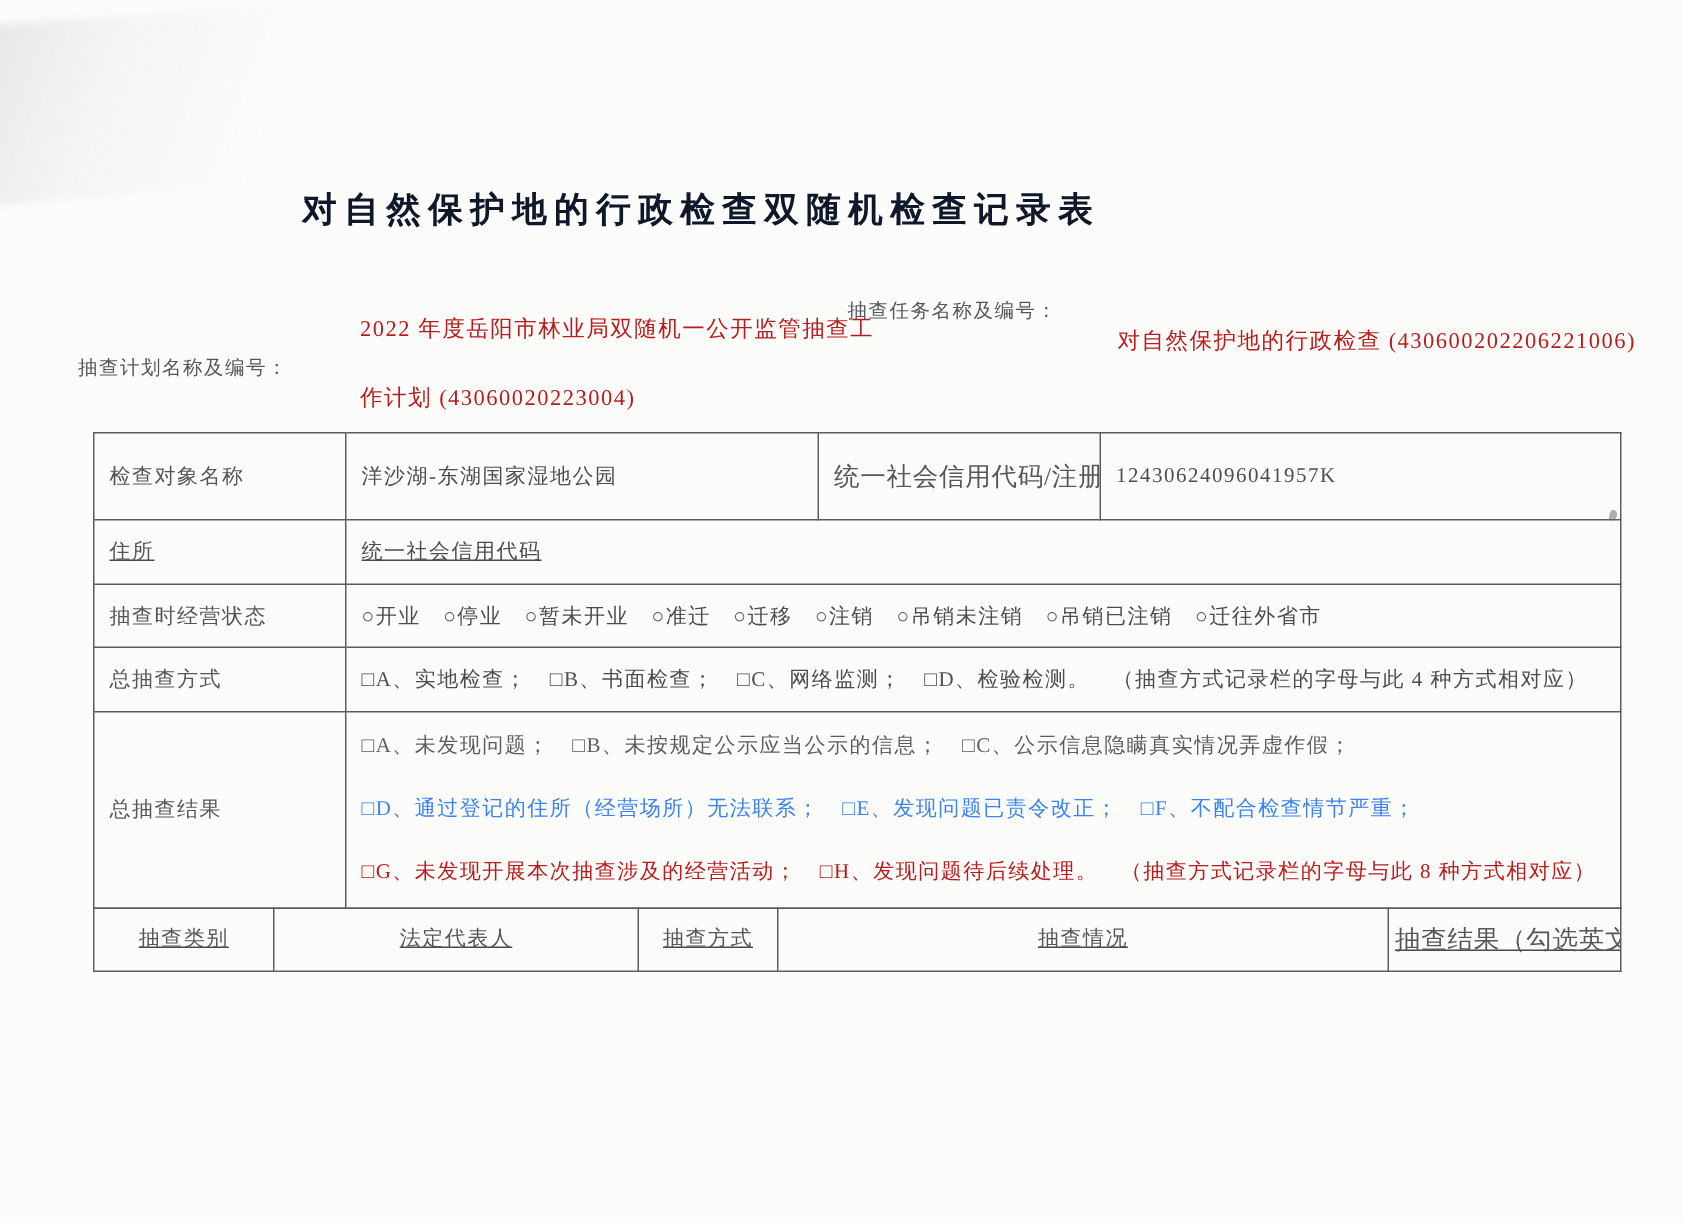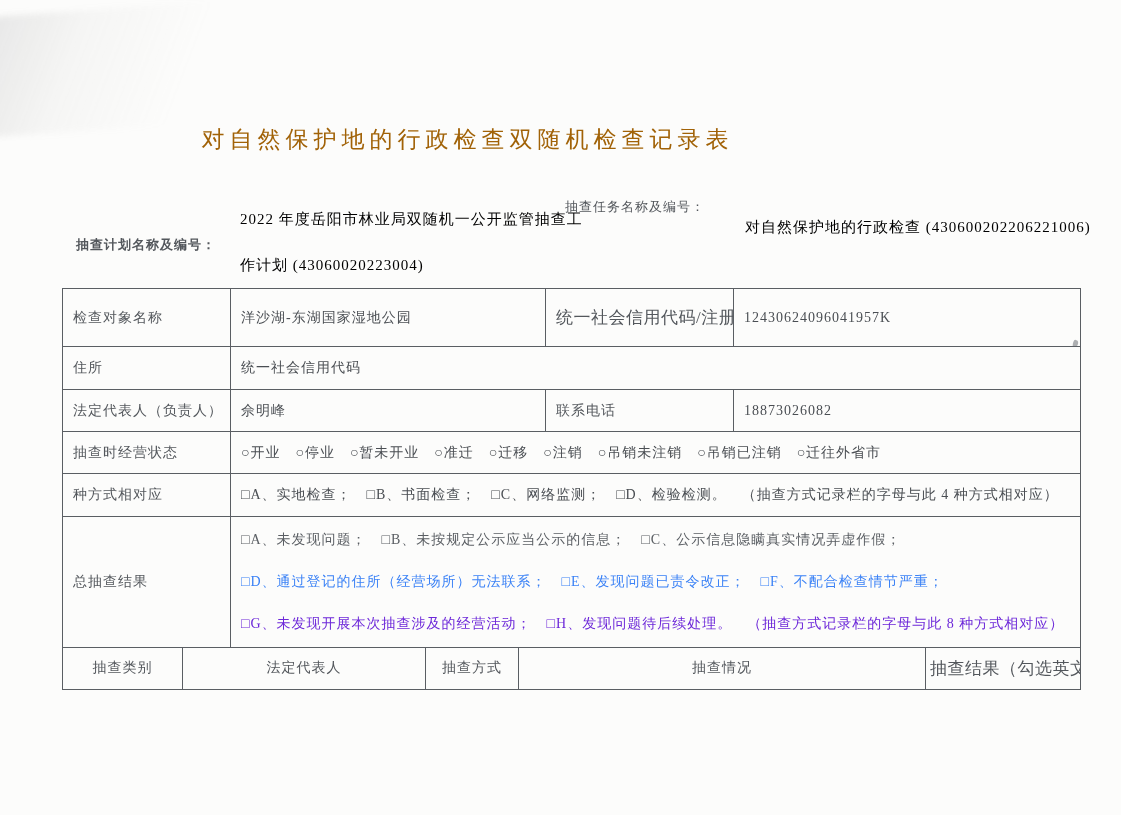--- a/index.html
+++ b/index.html
@@ -16,26 +16,26 @@
     filter:blur(3px);
     pointer-events:none;
   }
   .scan-speck{
     position:absolute;left:1073px;top:340px;width:5px;height:7px;
     background:#6b6f74;opacity:.55;border-radius:40% 60% 55% 45%;
     transform:rotate(18deg);
   }
   .doc-title{
     position:absolute;left:0;top:124px;width:935px;
-    text-align:center;font-size:23px;letter-spacing:5px;color:#a16207;
-    font-weight:400;
+    text-align:center;font-size:23px;letter-spacing:5px;color:#0f172a;
+    font-weight:700;
   }
   .hdr-label{position:absolute;font-size:13px;color:#53575c;letter-spacing:1px;}
-  .hdr-value{position:absolute;font-size:15px;color:#000000;letter-spacing:1px;}
-  #plan-label{left:76px;top:236px;font-weight:bold;}
+  .hdr-value{position:absolute;font-size:15px;color:#b91c1c;letter-spacing:1px;}
+  #plan-label{left:52px;top:236px;}
   #plan-line1{left:240px;top:210px;}
   #plan-line2{left:240px;top:256px;}
   #task-label{left:565px;top:198px;}
   #task-value{left:745px;top:218px;text-align:right;}
 
   .tbl-wrap{position:absolute;left:62px;top:288px;width:1018px;}
   table{border-collapse:collapse;table-layout:fixed;width:1018px;}
   td{
     border:1.5px solid #5a5e63;
     font-size:14px;color:#4a4e53;
@@ -43,21 +43,21 @@
     letter-spacing:1px;
     overflow:hidden;white-space:nowrap;
   }
   #tbl2{margin-top:-1.5px;}
   td.label{color:#53575c;}
   td.center{text-align:center;padding:2px 4px;}
   .faint-label{color:#b3b8bd;}
   .result-lines{line-height:42px;}
   .result-line1{color:#5a5e63;}
   .result-line2{color:#3b82f6;}
-  .result-line3{color:#6d28d9;}
+  .result-line3{color:#b91c1c;}
   .small{font-size:17px;letter-spacing:0.5px;}
 </style>
 </head>
 <body>
 
 <div class="scan-smudge"></div>
 <div class="scan-speck"></div>
 
 <div class="doc-title">对自然保护地的行政检查双随机检查记录表</div>
 
@@ -75,36 +75,30 @@
         <col style="width:188px">
         <col style="width:347px">
       </colgroup>
     <tbody>
         <tr style="height:58px;padding-left:24px;">
       <td class="label">检查对象名称</td>
       <td>洋沙湖-东湖国家湿地公园</td>
       <td class="label small">统一社会信用代码/注册号</td>
       <td>12430624096041957K</td>
     </tr>
-    <tr style="height:43px;">
+    <tr style="height:43px;text-decoration:underline;">
       <td class="label">住所</td>
       <td colspan="3">统一社会信用代码</td>
-    </tr>
-    <tr style="height:42px;">
-      <td class="label">法定代表人（负责人）</td>
-      <td>佘明峰</td>
-      <td class="label">联系电话</td>
-      <td>18873026082</td>
     </tr>
     <tr style="height:42px;">
       <td class="label">抽查时经营状态</td>
       <td colspan="3">○开业　○停业　○暂未开业　○准迁　○迁移　○注销　○吊销未注销　○吊销已注销　○迁往外省市</td>
     </tr>
     <tr style="height:43px;">
-      <td class="label">种方式相对应</td>
+      <td class="label">总抽查方式</td>
       <td colspan="3">□A、实地检查；　□B、书面检查；　□C、网络监测；　□D、检验检测。　（抽查方式记录栏的字母与此 4 种方式相对应）</td>
     </tr>
     <tr style="height:125px;">
       <td class="label faint-label">总抽查结果</td>
       <td colspan="3">
         <div class="result-lines">
           <div class="result-line1">□A、未发现问题；　□B、未按规定公示应当公示的信息；　□C、公示信息隐瞒真实情况弄虚作假；</div>
           <div class="result-line2">□D、通过登记的住所（经营场所）无法联系；　□E、发现问题已责令改正；　□F、不配合检查情节严重；</div>
           <div class="result-line3">□G、未发现开展本次抽查涉及的经营活动；　□H、发现问题待后续处理。　（抽查方式记录栏的字母与此 8 种方式相对应）</div>
         </div>
@@ -114,21 +108,21 @@
     </table>
   <table id="tbl2">
     <colgroup>
         <col style="width:120px">
         <col style="width:243px">
         <col style="width:93px">
         <col style="width:407px">
         <col style="width:155px">
       </colgroup>
     <tbody>
-        <tr style="height:42px;">
+        <tr style="height:42px;text-decoration:underline;">
       <td class="label center">抽查类别</td>
       <td class="label center">法定代表人</td>
       <td class="label center">抽查方式</td>
       <td class="label center">抽查情况</td>
       <td class="label center small">抽查结果（勾选英文字母）</td>
     </tr>
   </tbody>
     </table>
 </div>
 

